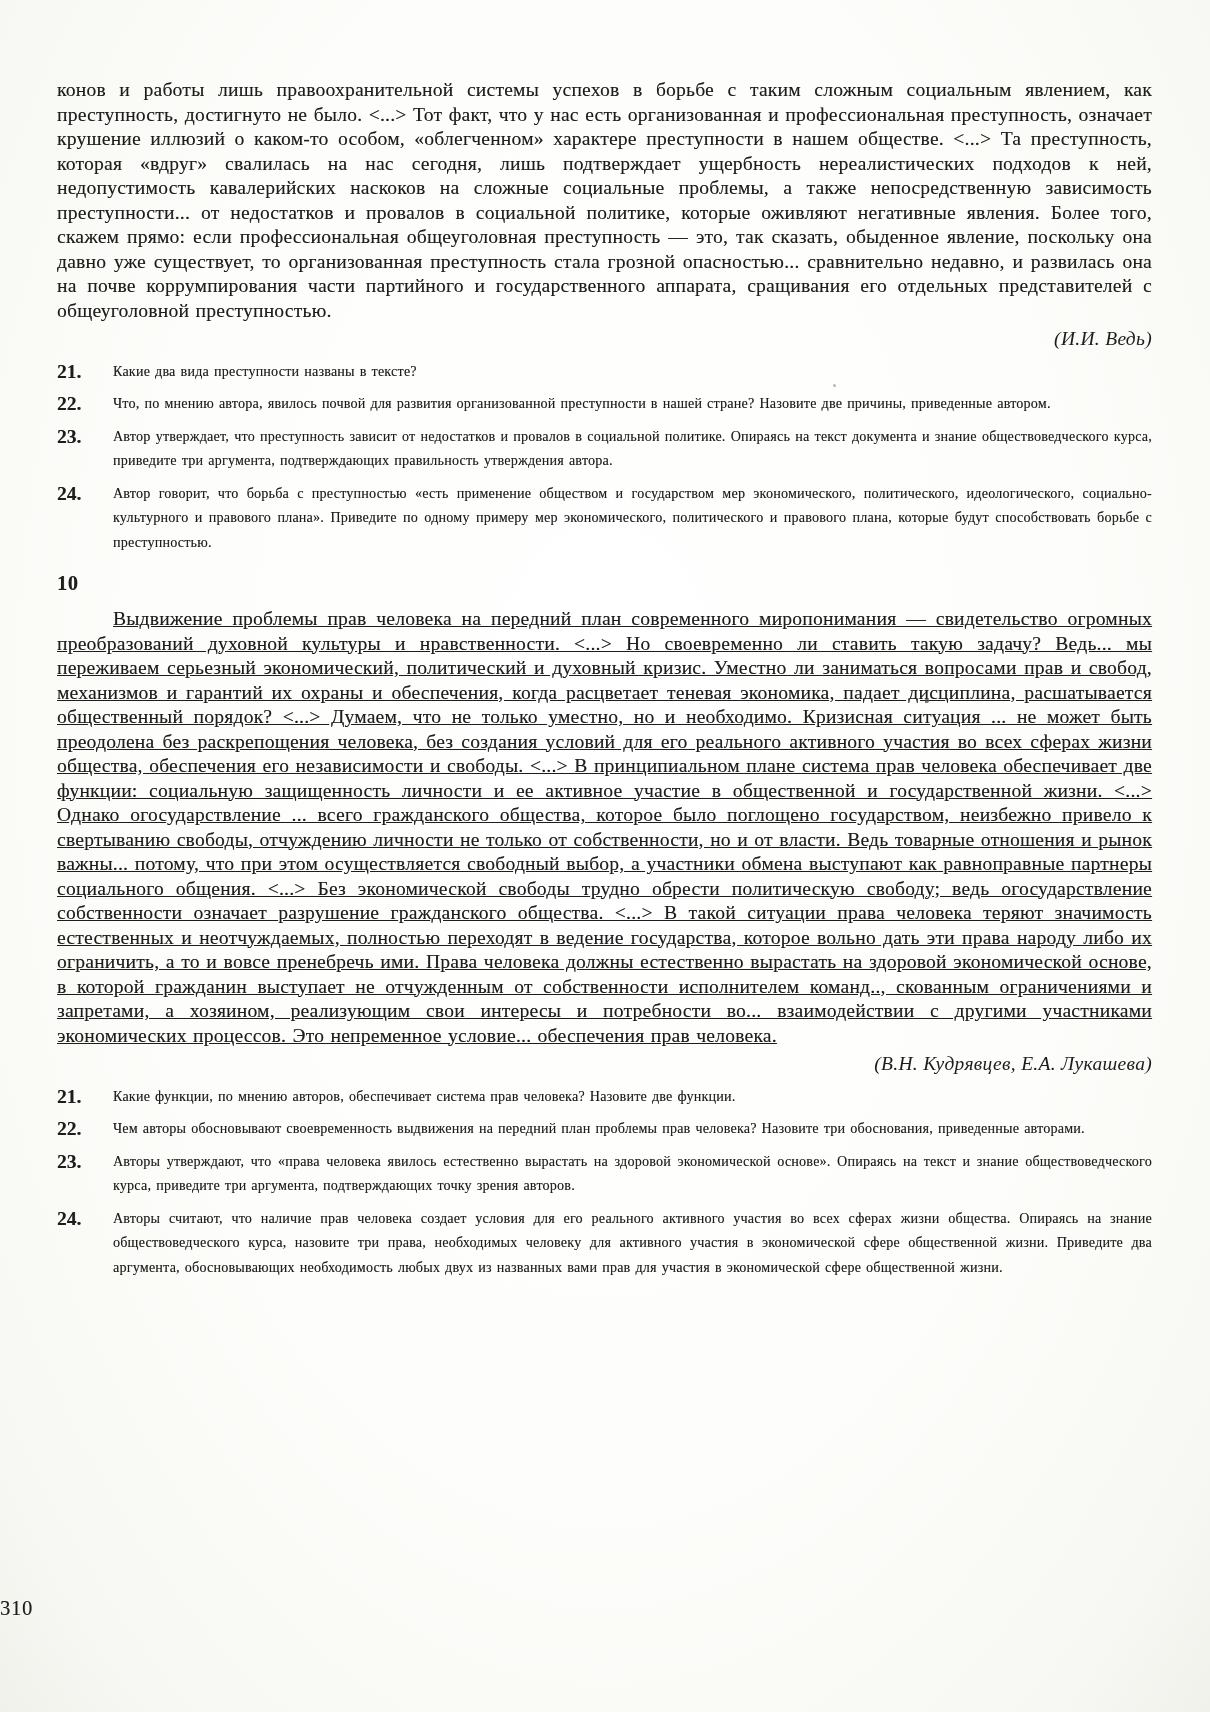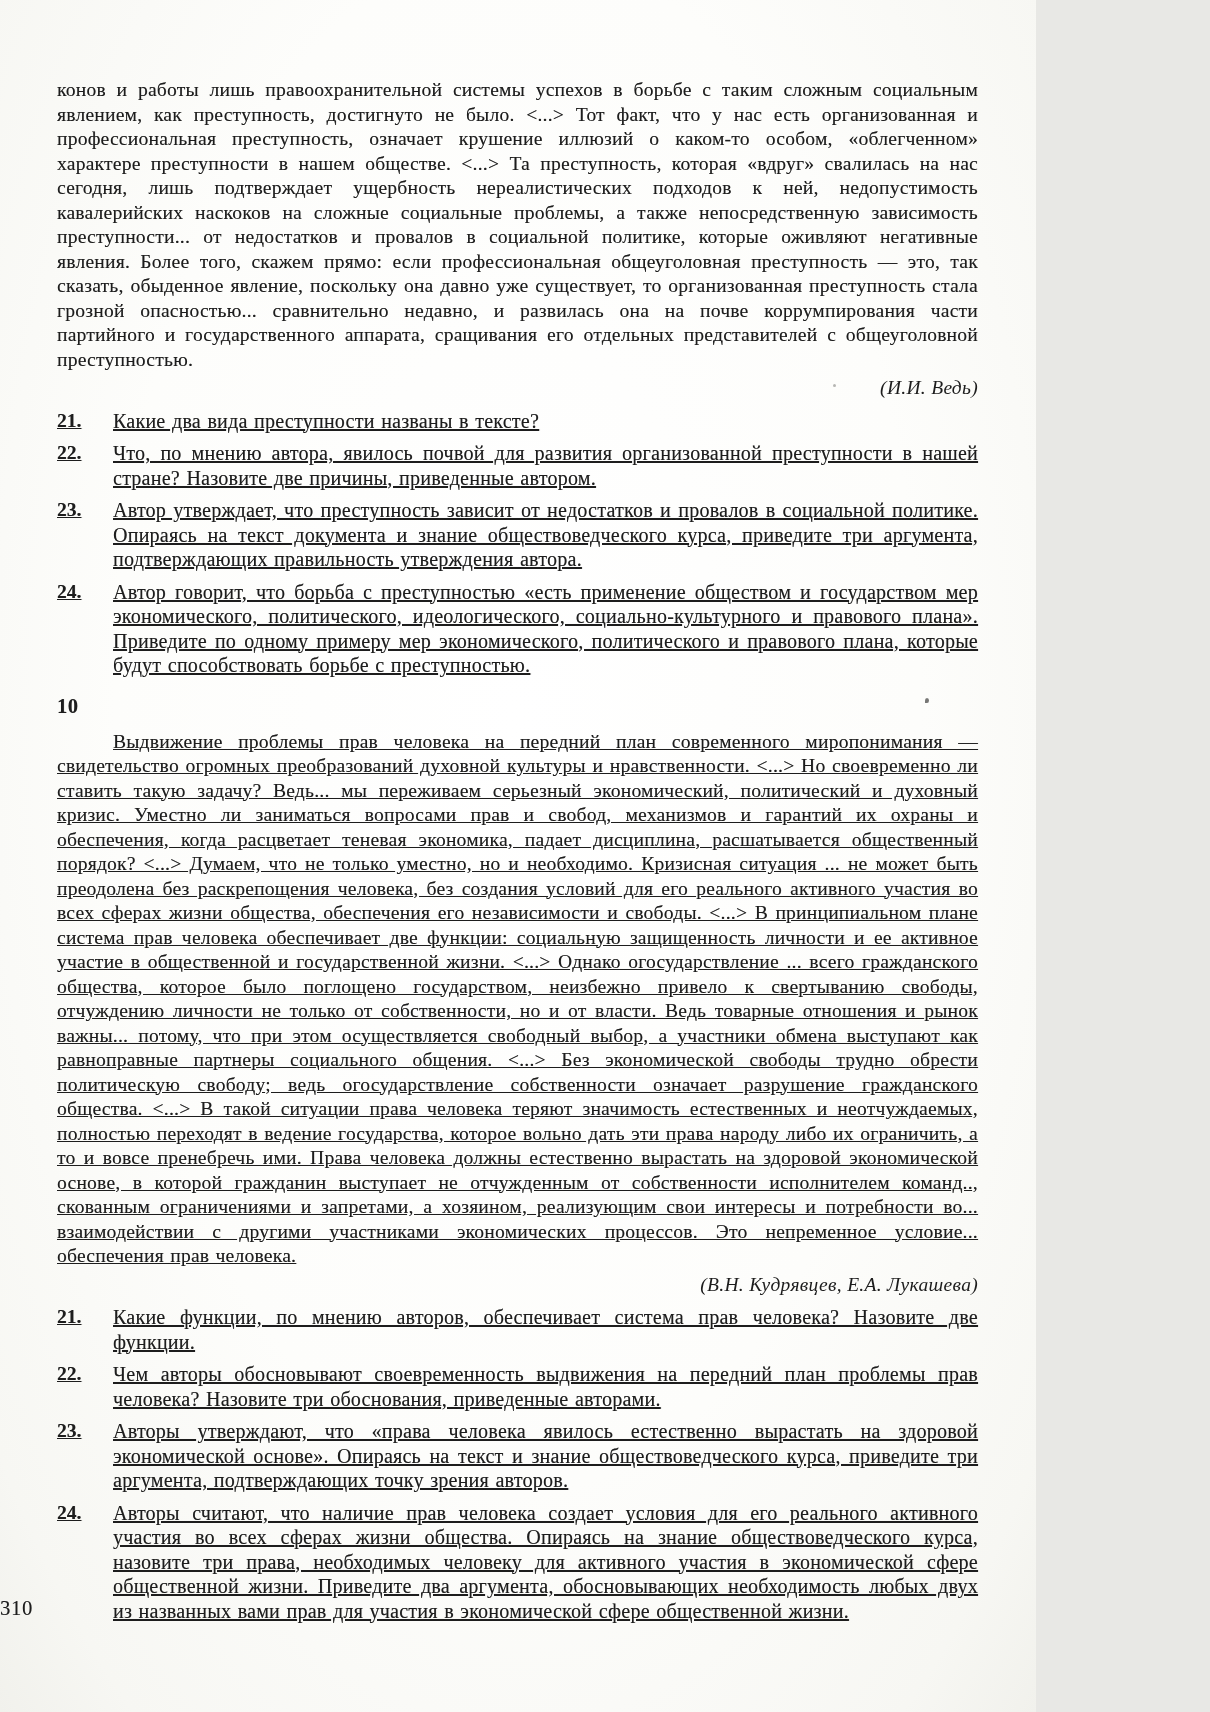--- a/index.html
+++ b/index.html
@@ -3,21 +3,21 @@
 <meta charset="utf-8">
 <style>
   html, body { margin: 0; padding: 0; }
   body {
     width: 1210px; height: 1712px;
     background: #e8e8e5;
     font-family: "Liberation Serif", "DejaVu Serif", serif;
   }
   .page {
     position: relative;
-    width: 1036px; height: 1712px;
+    width: 1210px; height: 1712px;
     overflow: hidden;
     color: #1d1d1d;
     background: radial-gradient(ellipse at 50% 42%, #ffffff 0%, #fdfdfb 55%, #f7f7f3 88%, #f1f1ec 100%);
   }
   .content {
     position: absolute;
     left: 57px; right: 58px; top: 78px;
   }
   .passage {
     margin: 0;
@@ -30,32 +30,32 @@
   }
   .passage.indented { text-indent: 56px; text-decoration: underline; }
   .attribution {
     margin: 4px 0 6px 0;
     font-size: 19.5px;
     line-height: 24.5px;
     text-align: right;
     font-style: italic;
     letter-spacing: 0.3px;
   }
-  .questions { margin-top: 2px; text-decoration: underline; }
+  .questions { margin-top: 2px; }
   .q { display: flex; margin-top: 8px; }
   .qnum {
     flex: 0 0 56px;
     font-weight: bold;
     font-size: 19.5px;
     line-height: 24.5px;
     text-shadow: 0.2px 0 0 rgba(25,25,25,0.45);
   }
   .qtext {
     flex: 1;
-    font-size: 20px;
+    font-size: 14px;
     line-height: 24.5px;
     text-align: justify;
     letter-spacing: 0.25px;
     word-spacing: 1.2px;
     text-shadow: 0.2px 0 0 rgba(25,25,25,0.45);
   }
   .section-heading {
     margin: 16px 0 12px 0;
     text-align: left;
     font-weight: bold;

